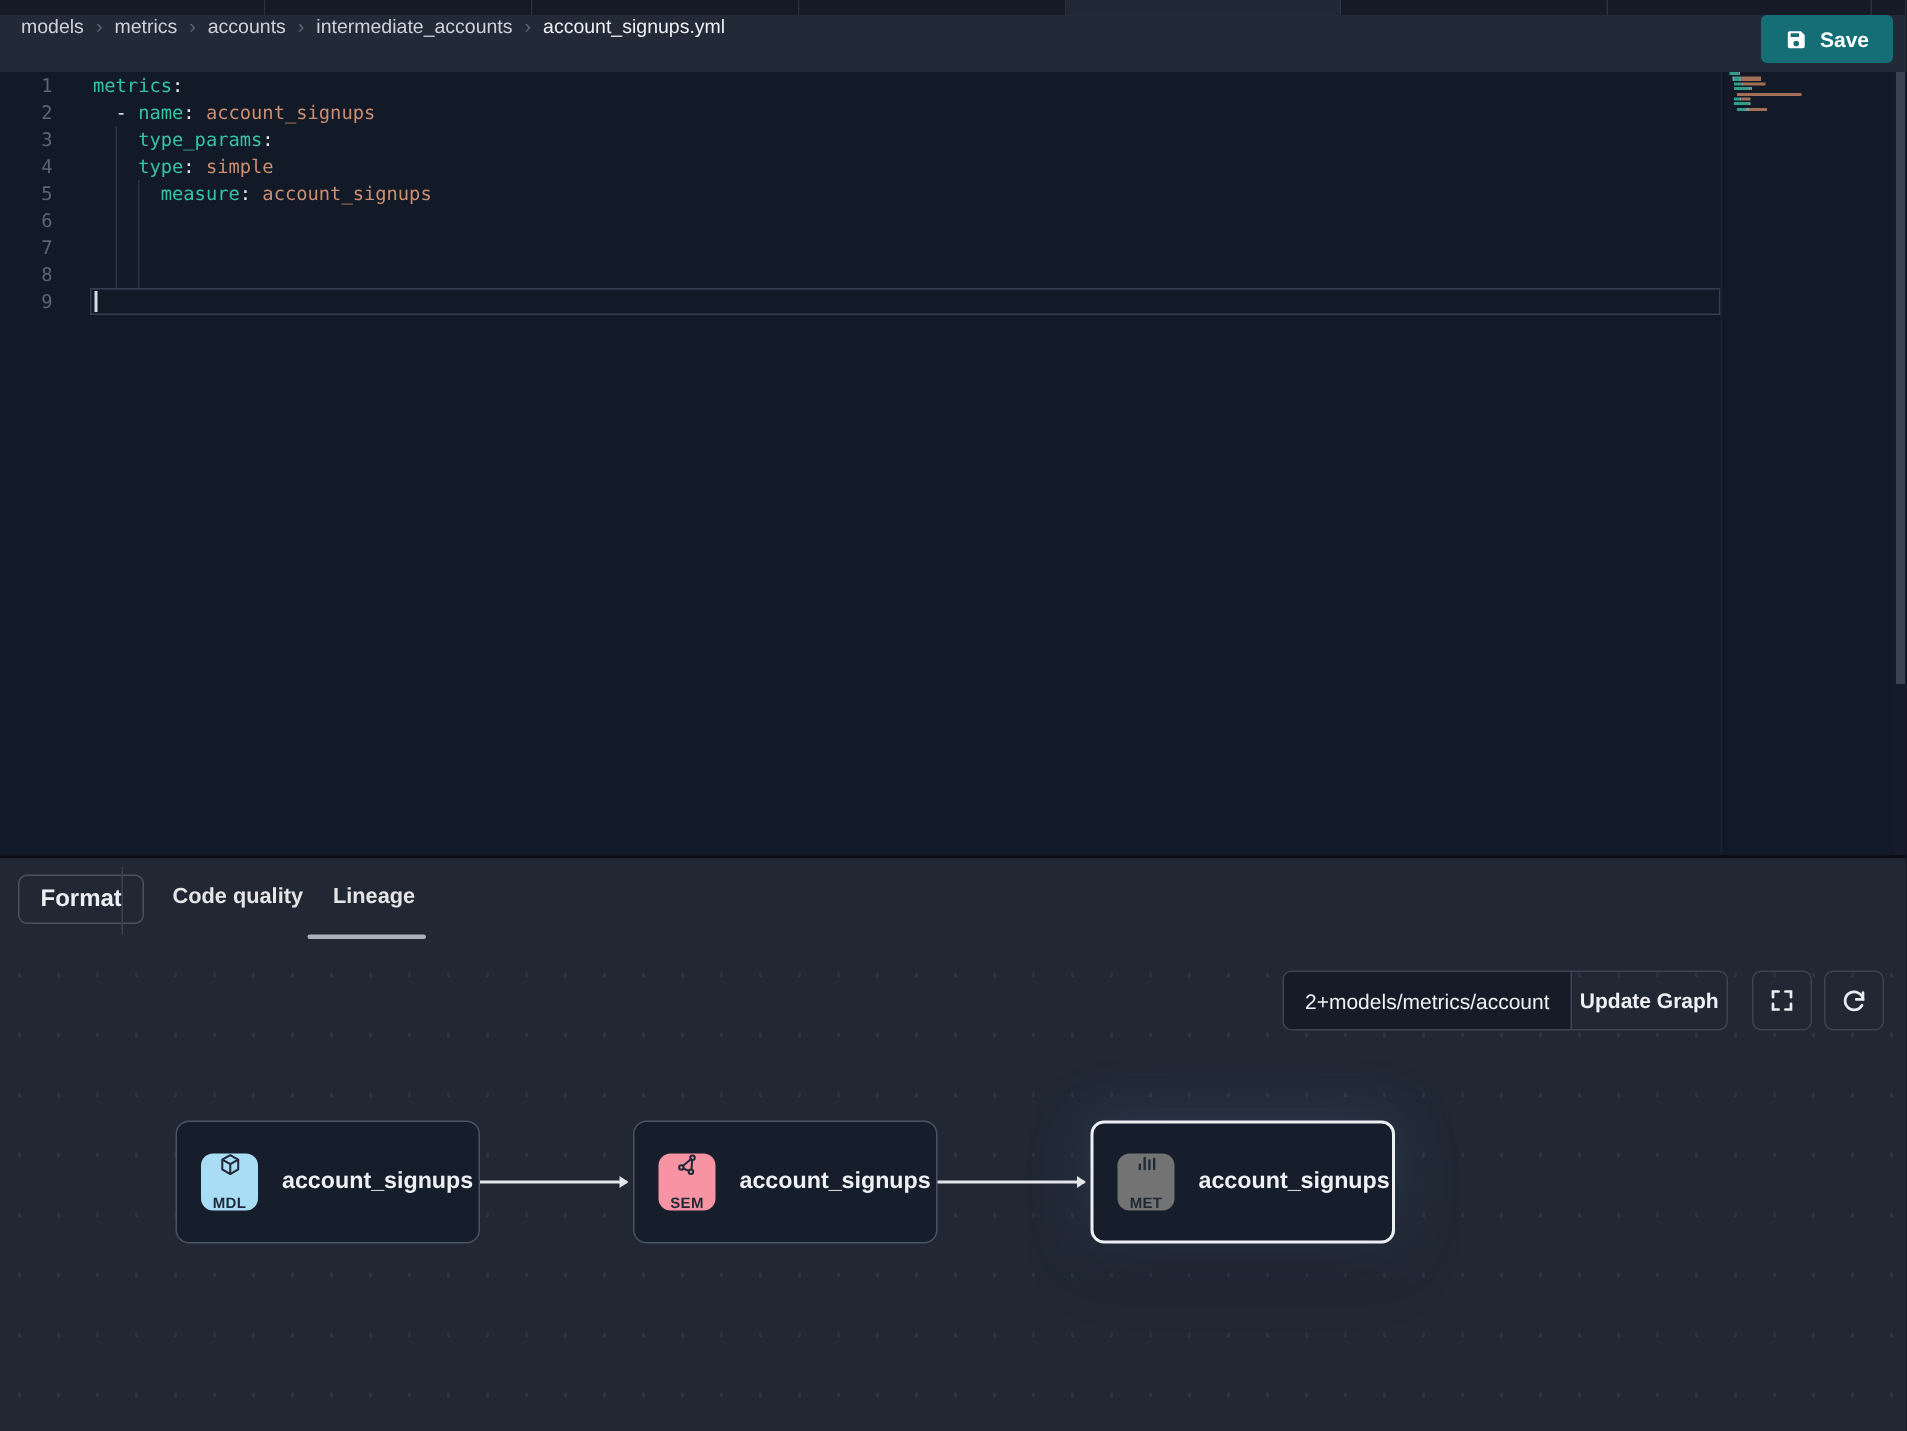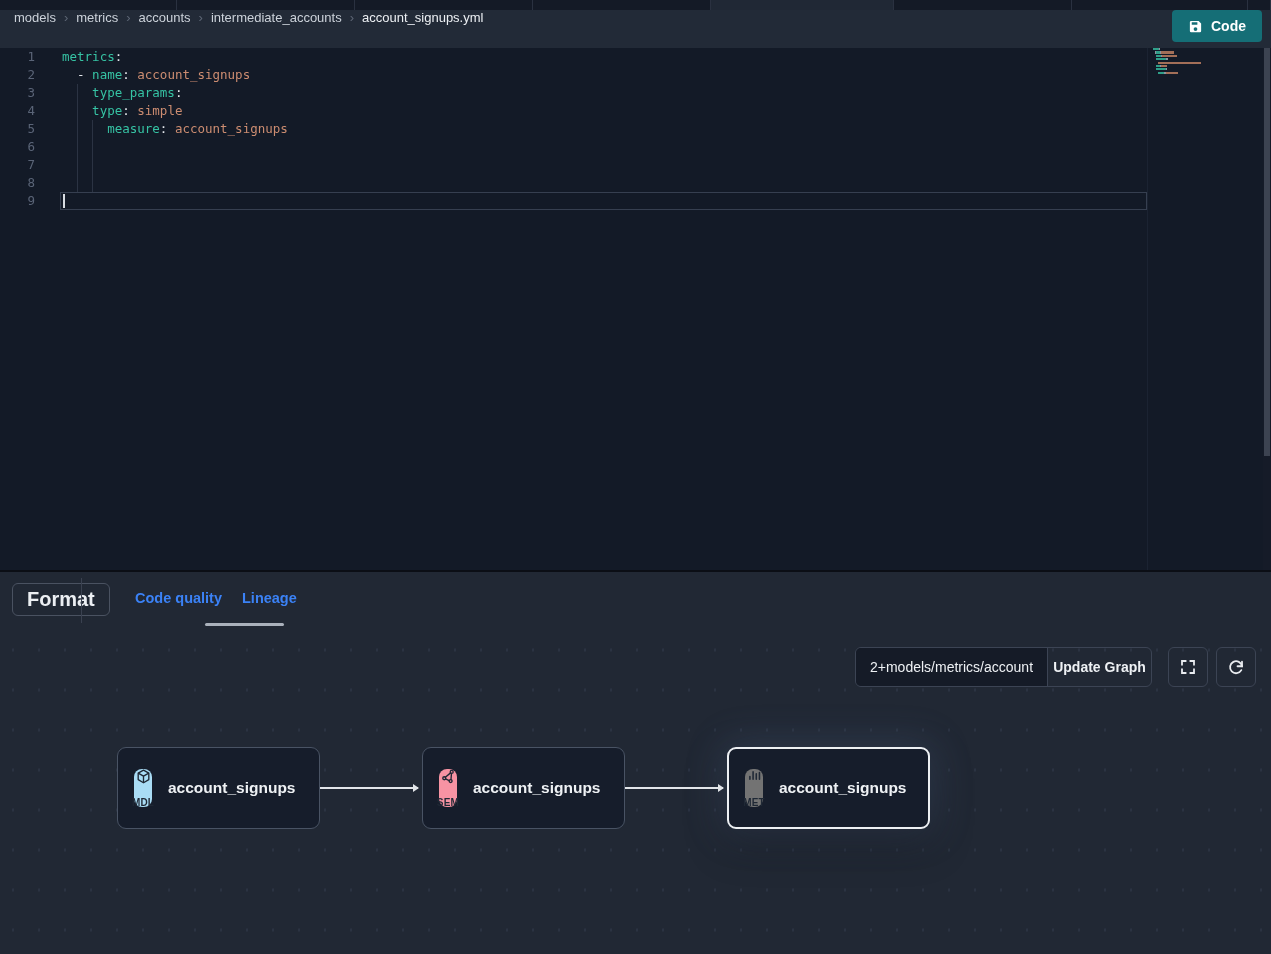--- a/index.html
+++ b/index.html
@@ -53,25 +53,25 @@
 
   
   .panel { position:absolute; left:0; top:570px; width:1271px; height:384px;
     background:#212834; border-top:2px solid #0b0e15; }
   .dots { position:absolute; left:0; top:58px; width:1271px; height:326px;
     background-image:radial-gradient(#2b3342 1px, transparent 1.2px);
     background-size:26px 40px; }
   .tabrow { position:absolute; left:0; top:0; width:1271px; height:58px; }
   .format-btn { position:absolute; left:12px; top:11px; height:33px; padding:0 14px;
     background:transparent; border:1px solid #4a5261; border-radius:6px;
-    color:#eceff3; font-size:20px; font-weight:600; cursor:pointer;
+    color:#eceff3; font-size:16px; font-weight:600; cursor:pointer;
     font-family:"Liberation Sans", sans-serif; }
   .vdiv { position:absolute; left:81px; top:6px; width:1px; height:45px; background:#3a4150; }
-  .tab { position:absolute; top:18px; font-size:14.5px; font-weight:600; color:#3b82f6;
-    cursor:pointer;margin-left:20px; }
+  .tab { position:absolute; top:18px; font-size:14.5px; font-weight:600; color:#e5e5e5;
+    cursor:pointer; }
   .tab-underline { position:absolute; left:205px; top:51px; width:79px; height:3px;
     background:#aab1bb; border-radius:2px; }
 
   
   .lineage-toolbar { position:absolute; right:15px; top:75px; display:flex; align-items:center; }
   .selector-group { display:flex; height:40px; border-radius:6px; overflow:hidden;
     border:1px solid #3c4454; }
   .selector-input { width:191px; height:100%; background:#151b27; border:none;
     color:#eef1f4; font-size:14px; padding:0 14px; outline:none;
     font-family:"Liberation Sans", sans-serif; }
@@ -82,21 +82,21 @@
     background:transparent; color:#e9ecf0; cursor:pointer; display:flex;
     align-items:center; justify-content:center; }
   .icon-btn.fs { margin-left:16px; } .icon-btn.rf { margin-left:8px; }
 
   
   .lnode { position:absolute; top:175px; width:203px; height:82px; background:#161d2b;
     border:1px solid #495364; border-radius:9px; display:flex; align-items:center;
     padding:0 16px; cursor:pointer; }
   .lnode.selected { border:2px solid #edf0f3;
     box-shadow:0 0 38px 4px rgba(110,135,185,0.22), 0 14px 40px rgba(0,0,0,0.35); }
-  .badge { width:18px; height:38px; border-radius:8px; display:flex; flex-direction:column;
+  .badge { width:38px; height:38px; border-radius:8px; display:flex; flex-direction:column;
     align-items:center; justify-content:center; gap:12px; flex:0 0 auto; }
   .badge svg { display:block; }
   .badge .bt { font-size:10px; font-weight:700; color:#1f2835; letter-spacing:.2px;
     line-height:11px; }
   .lnode .nlabel { margin-left:16px; color:#eef1f4; font-size:15.5px; font-weight:600; }
   .edge { position:absolute; top:215px; height:1.6px; background:#e2e5e9; }
   .edge::after { content:""; position:absolute; right:-1px; top:-3.2px; width:0; height:0;
     border-left:6px solid #e2e5e9; border-top:4px solid transparent;
     border-bottom:4px solid transparent; }
 </style>
@@ -127,21 +127,21 @@
         <span>intermediate_accounts</span>
         <span class="sep">›</span>
         <span class="crumb-last">account_signups.yml</span>
       </nav>
     <button class="save-btn">
       <span style="display:flex;">
         <svg width="15" height="15" viewBox="0 0 24 24" fill="#ffffff">
           <path d="M17 3H5a2 2 0 0 0-2 2v14a2 2 0 0 0 2 2h14a2 2 0 0 0 2-2V7l-4-4zM12 19a3 3 0 1 1 0-6 3 3 0 0 1 0 6zm3-10H6V5h9v4z"></path>
         </svg>
       </span>
-      <span>Code</span>
+      <span>Save</span>
     </button>
   </div>
 
   <div class="editor">
     <div class="gutter" id="gutter">
         <div class="ln">1</div>
         <div class="ln">2</div>
         <div class="ln">3</div>
         <div class="ln">4</div>
         <div class="ln">5</div>

